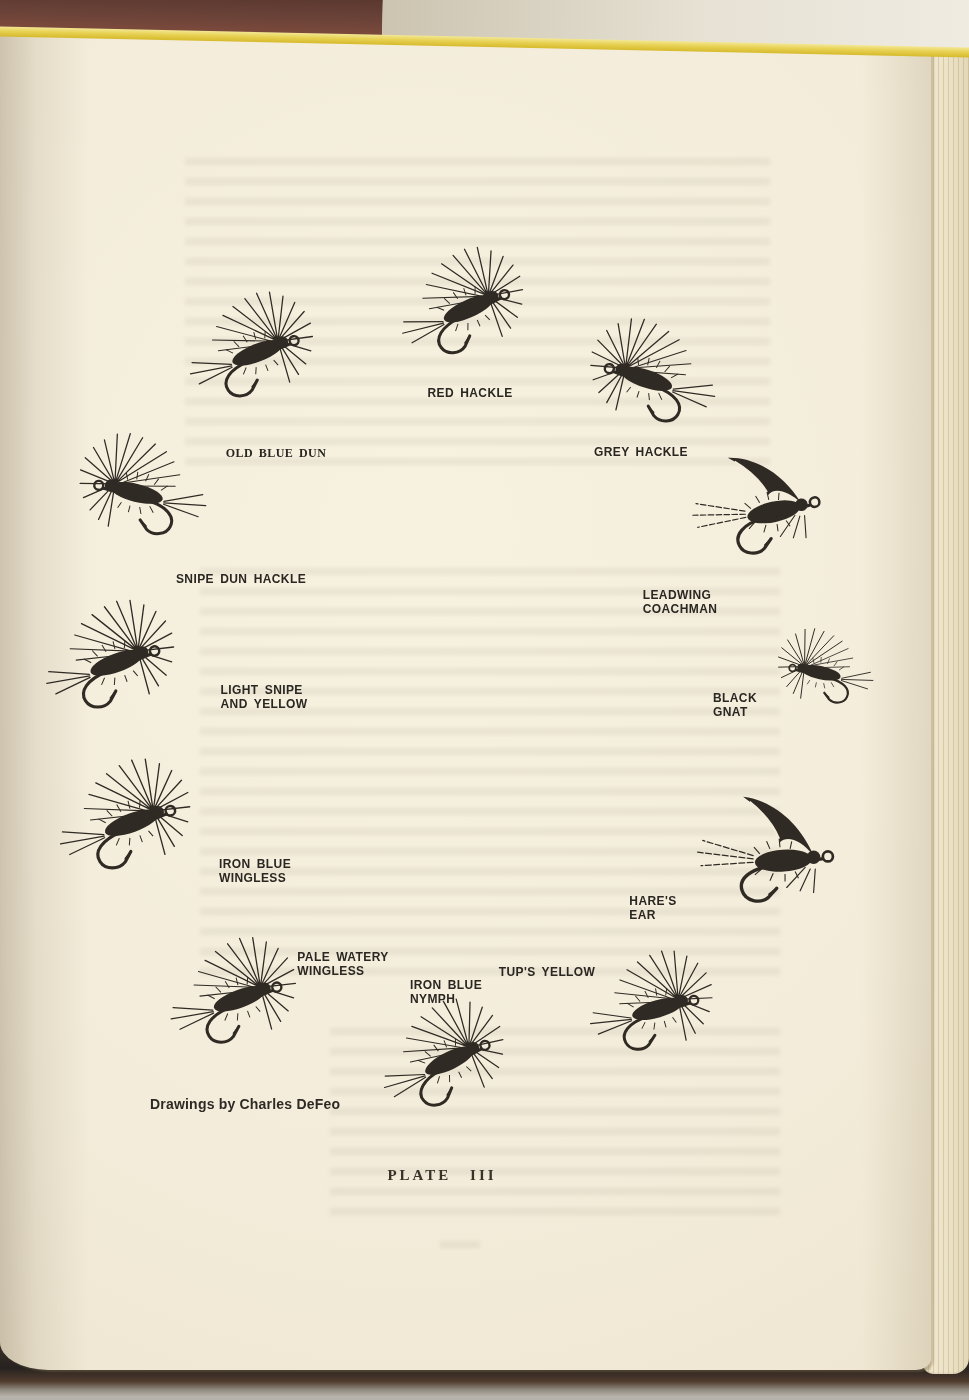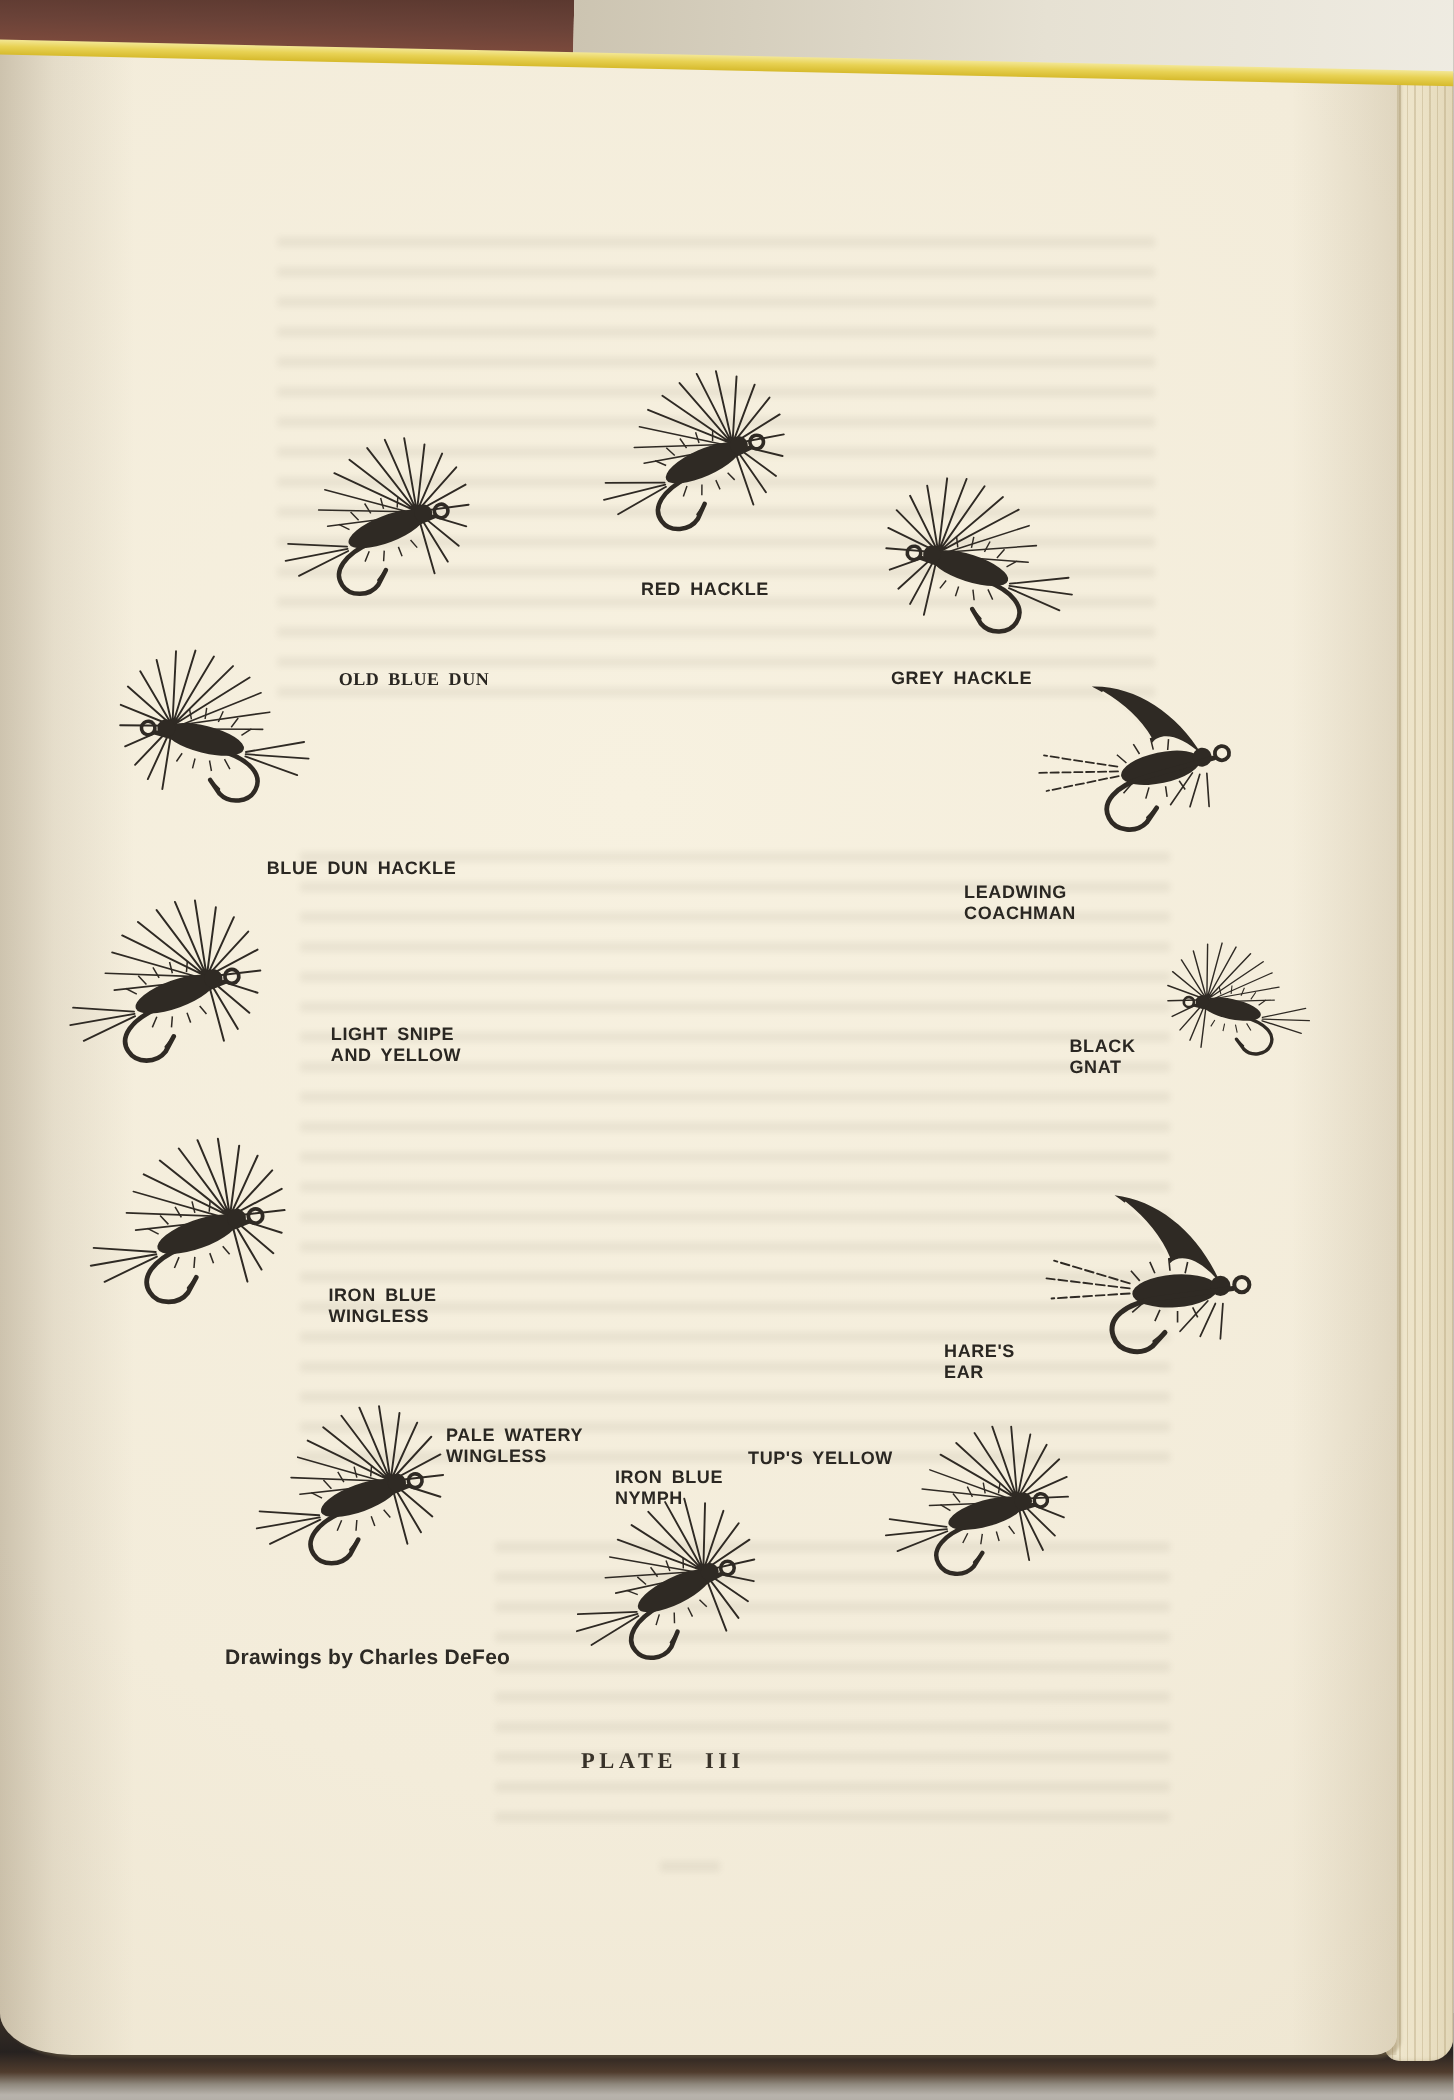--- a/index.html
+++ b/index.html
@@ -209,21 +209,21 @@
     </div>
   <div class="fly" style="left:448px; top:1060px; transform:translate(-50%,-50%) rotate(-20deg);">
     <svg viewBox="0 -20 200 165" width="150">
         <use href="#fly-hackle"></use>
       </svg>
     </div>
 
   <div class="fly-label" style="left:470px; top:393px;">RED HACKLE</div>
   <div class="fly-label" style="left:276px; top:453px;font-family:Liberation Serif, serif;">OLD BLUE DUN</div>
   <div class="fly-label" style="left:623px; top:452px;margin-left:18px;">GREY HACKLE</div>
-  <div class="fly-label" style="left:241px; top:579px;">BLUE DUN HACKLE</div>
+  <div class="fly-label" style="left:241px; top:579px;">SNIPE DUN HACKLE</div>
   <div class="fly-label" style="left:680px; top:602px;">LEADWING
 COACHMAN</div>
   <div class="fly-label" style="left:220px; top:697px;margin-left:44px;">LIGHT SNIPE
 AND YELLOW</div>
   <div class="fly-label" style="left:735px; top:705px;">BLACK
 GNAT</div>
   <div class="fly-label" style="left:255px; top:871px;">IRON BLUE
 WINGLESS</div>
   <div class="fly-label" style="left:637px; top:908px;margin-left:16px;">HARE'S
 EAR</div>

